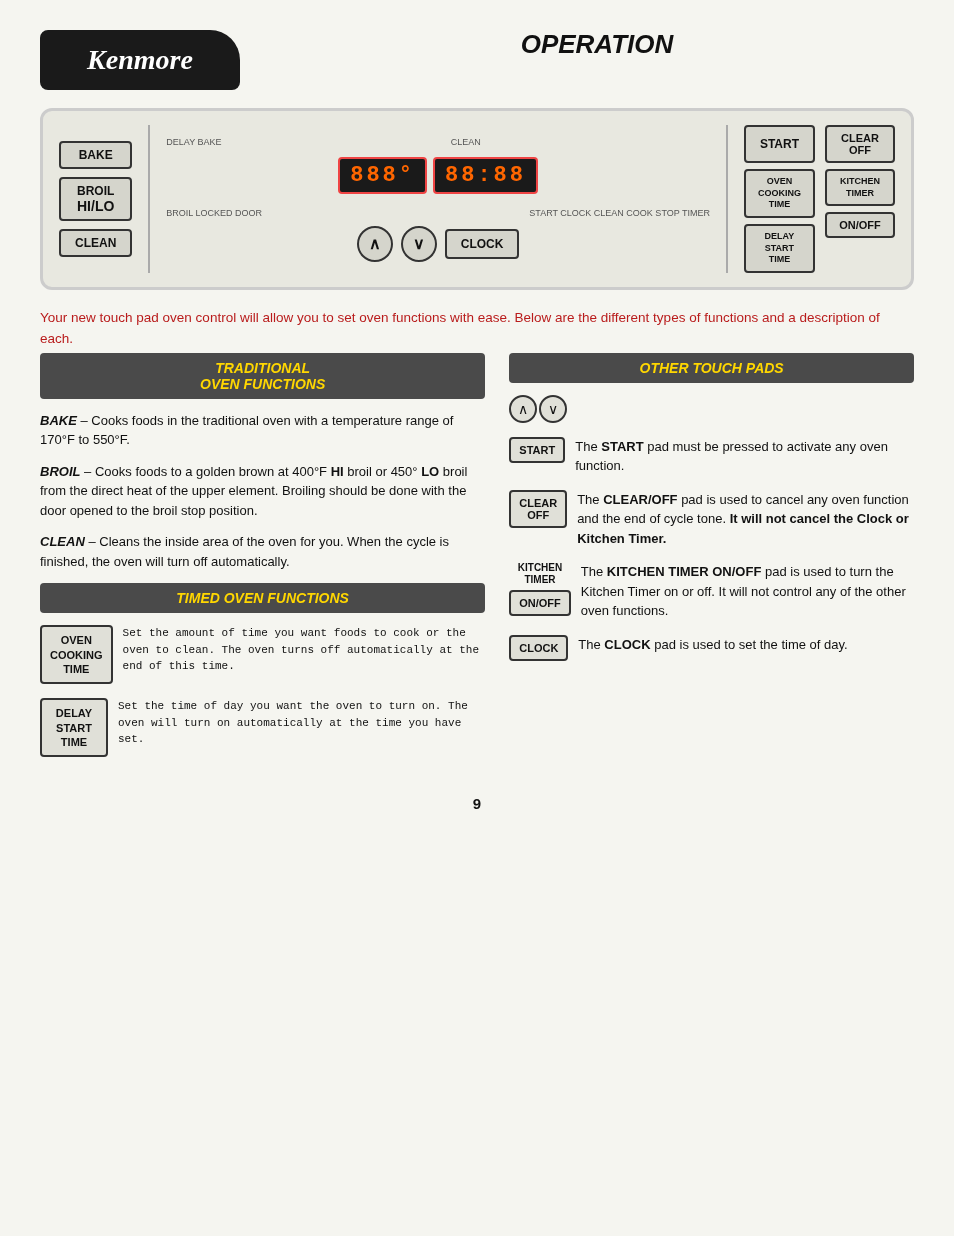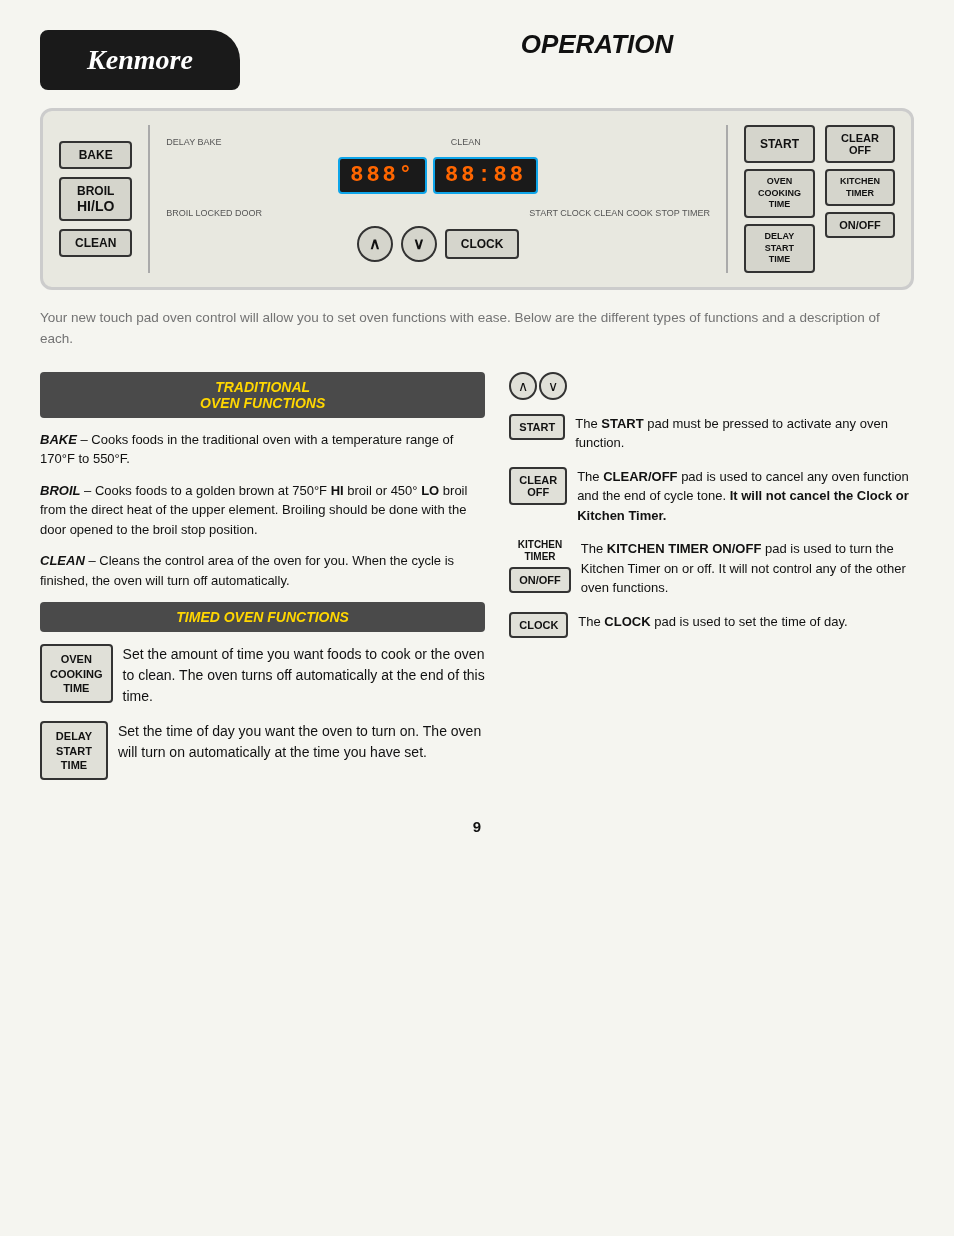--- a/index.html
+++ b/index.html
@@ -86,21 +86,21 @@
       gap: 8px;
       text-align: right;
     }
     .display-row {
       display: flex;
       align-items: center;
       gap: 6px;
     }
     .display-seg {
       background: #1a1a1a;
-      border: 2px solid #0ea5e9;
+      border: 2px solid #ef4444;
       border-radius: 4px;
       color: #ff6600;
       font-family: 'Courier New', monospace;
       font-size: 22px;
       font-weight: bold;
       padding: 4px 10px;
       letter-spacing: 3px;
     }
     .arrow-row {
       display: flex;
@@ -167,22 +167,22 @@
       width: 2px;
       background: #aaa;
       align-self: stretch;
       margin: 0 6px;
     }
 
     
     .intro-text {
       font-size: 13.5px;
       line-height: 1.55;
-      margin-bottom: 22px;
-      color: #737373;
+      margin-bottom: 3px;
+      color: #b91c1c;
     }
 
     
     .two-col {
       display: flex;
       gap: 24px;
       align-items: flex-start;
     }
     .col-left {
       flex: 1.1;
@@ -228,22 +228,23 @@
       padding: 6px 8px;
       font-size: 11px;
       font-weight: bold;
       text-align: center;
       min-width: 68px;
       background: #e0e0d8;
       line-height: 1.3;
     }
     .timed-desc {
       flex: 1;
-      font-size: 14px;
+      font-size: 11px;
       line-height: 1.5;
+      font-family: Liberation Mono, monospace;
     }
 
     
     .other-item {
       display: flex;
       gap: 10px;
       margin-bottom: 14px;
       align-items: flex-start;
     }
     .other-icon {
@@ -359,46 +360,47 @@
 
     <div class="section-header">TRADITIONAL<br>OVEN FUNCTIONS</div>
 
     <div class="func-block">
       <span class="func-name">BAKE</span>
       <span> – Cooks foods in the traditional oven with a temperature range of 170°F to 550°F.</span>
     </div>
 
     <div class="func-block">
       <span class="func-name">BROIL</span>
-      <span> – Cooks foods to a golden brown at 750°F </span>
+      <span> – Cooks foods to a golden brown at 400°F </span>
       <span class="bold">HI</span>
       <span> broil or 450° </span>
       <span class="bold">LO</span>
       <span> broil from the direct heat of the upper element. Broiling should be done with the door opened to the broil stop position.</span>
     </div>
 
     <div class="func-block">
       <span class="func-name">CLEAN</span>
-      <span> – Cleans the control area of the oven for you. When the cycle is finished, the oven will turn off automatically.</span>
+      <span> – Cleans the inside area of the oven for you. When the cycle is finished, the oven will turn off automatically.</span>
     </div>
 
     <div class="section-header">TIMED OVEN FUNCTIONS</div>
 
     <div class="timed-item">
       <div class="timed-label-box">OVEN<br>COOKING<br>TIME</div>
       <div class="timed-desc">Set the amount of time you want foods to cook or the oven to clean. The oven turns off automatically at the end of this time.</div>
     </div>
 
     <div class="timed-item">
       <div class="timed-label-box">DELAY<br>START<br>TIME</div>
       <div class="timed-desc">Set the time of day you want the oven to turn on. The oven will turn on automatically at the time you have set.</div>
     </div>
   </div>
 
   <div class="col-right">
+    <div class="section-header">OTHER TOUCH PADS</div>
 
     <div class="other-item">
       <div class="other-icon">
         <div class="arrow-icons">
           <div class="arrow-circle">∧</div>
           <div class="arrow-circle">∨</div>
         </div>
       </div>
     </div>
 

